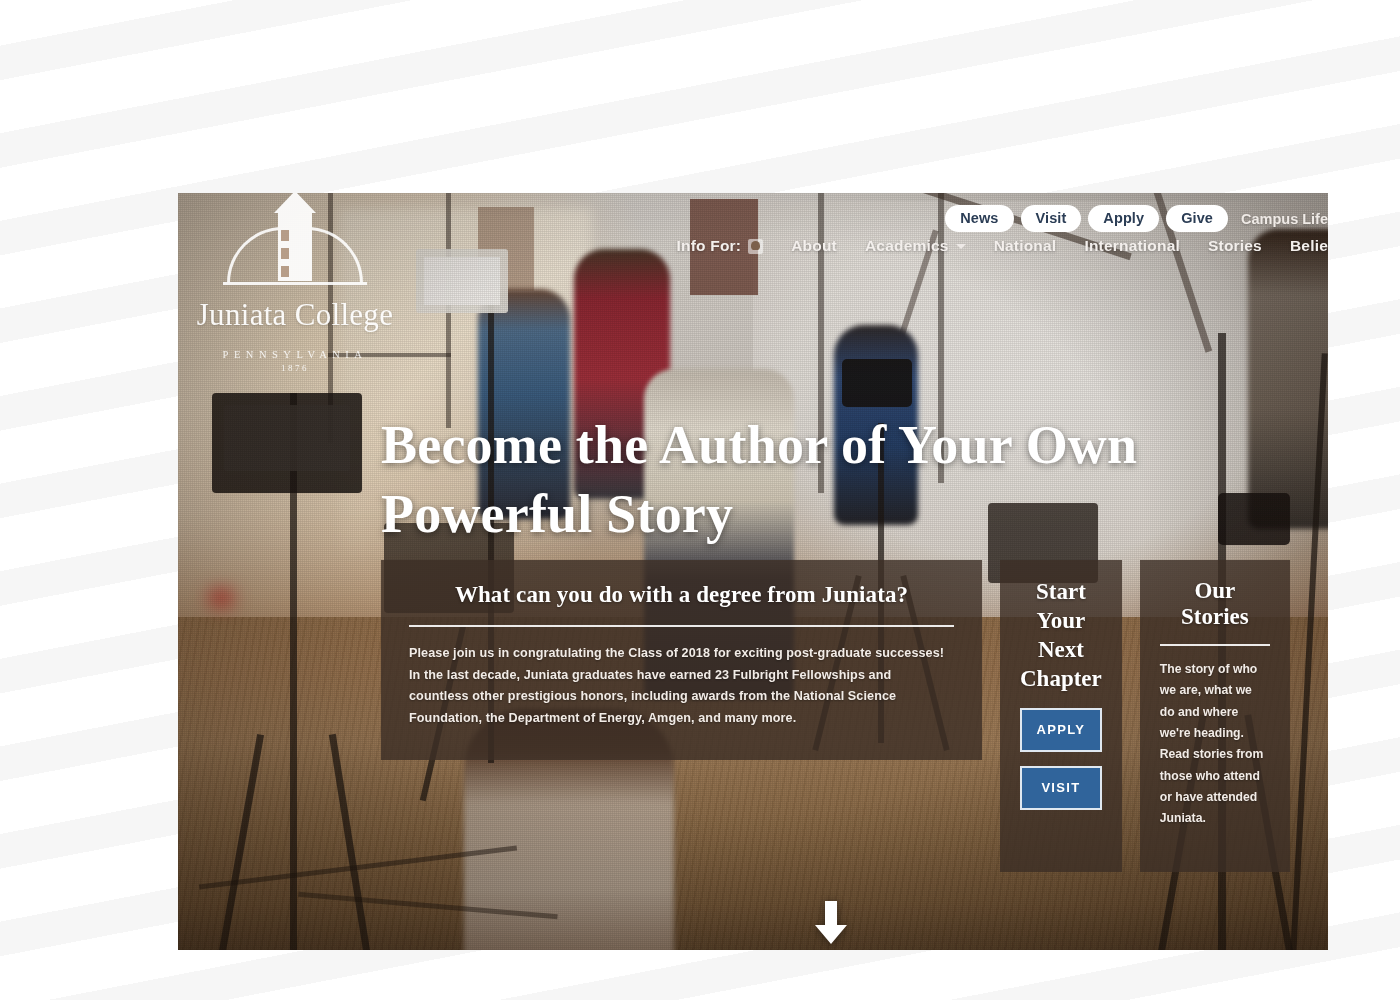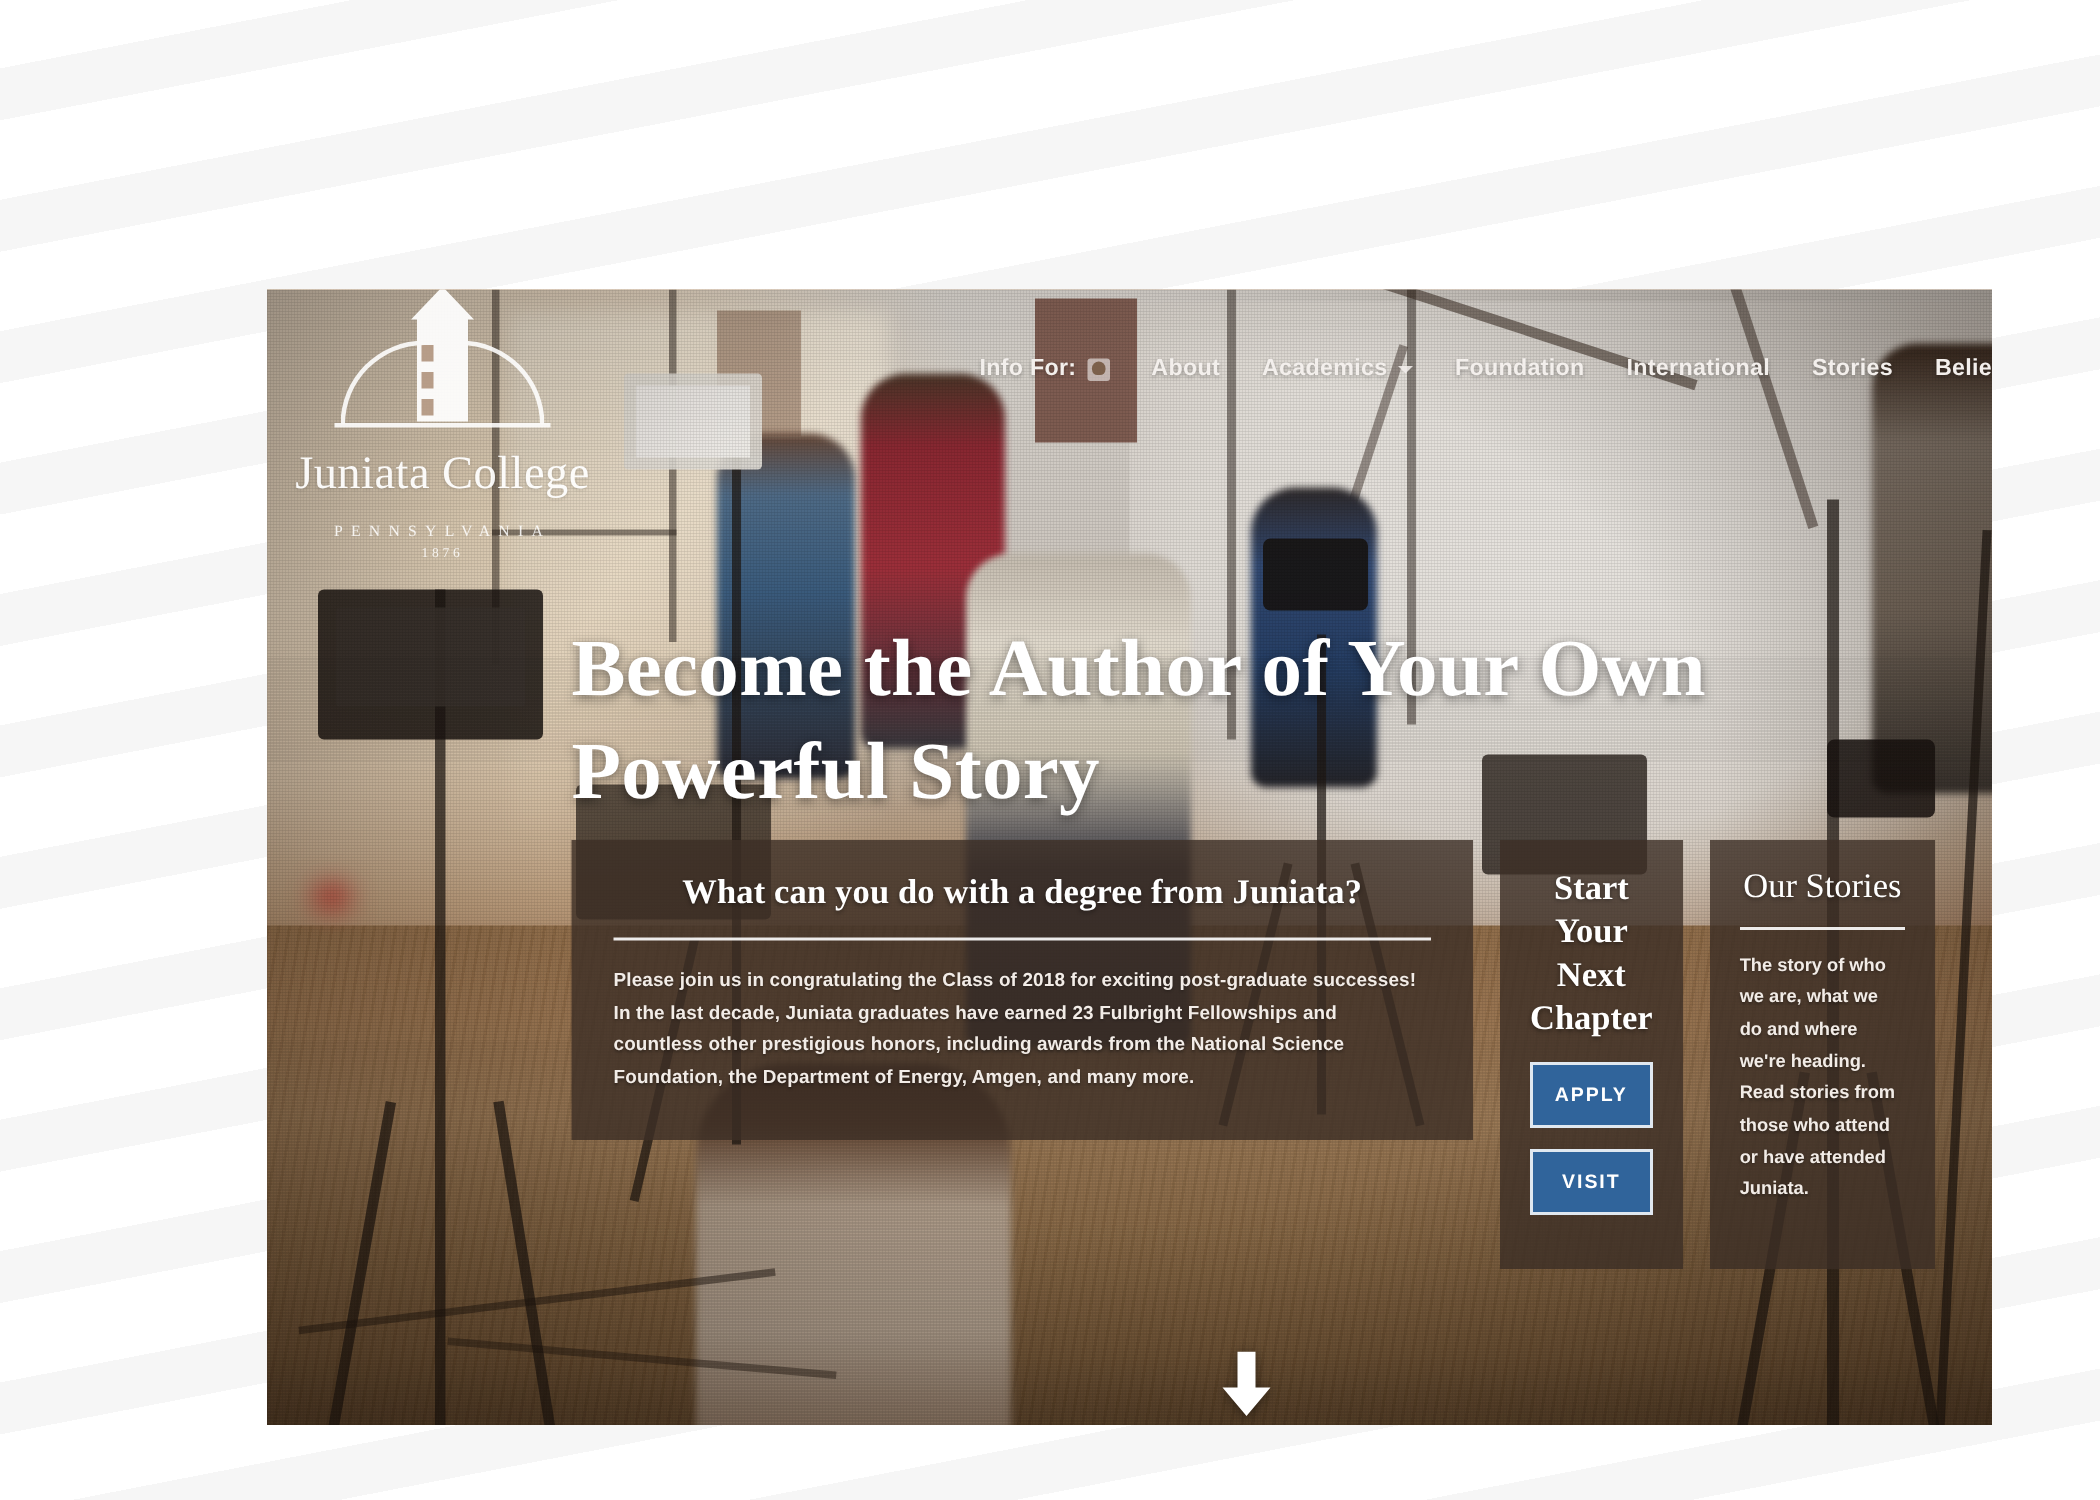--- a/index.html
+++ b/index.html
@@ -288,21 +288,21 @@
     text-align: center;
     padding: 12px 0 13px;
     cursor: pointer;
   }
 
   #storiespanel { padding: 18px 20px 42px; }
   #storiespanel h2 {
     font-family: "Liberation Serif", serif;
     color: #fff;
     font-size: 23px;
-    font-weight: 400;
+    font-weight: 700;
     text-align: center;
     text-shadow: 0 1px 3px rgba(0,0,0,.4);
   }
   #storiespanel .rule { margin: 14px 0 13px; height: 2px; }
   #storiespanel p {
     color: #f2ece7;
     font-size: 12.2px;
     line-height: 1.75;
     font-weight: 600;
     text-shadow: 0 1px 2px rgba(0,0,0,.35);
@@ -397,35 +397,42 @@
         <div class="win" style="left:66px; bottom:38px;"></div>
         <div class="win" style="left:66px; bottom:20px;"></div>
         <div class="dome"></div>
         <div class="domeline"></div>
       </div>
       <div class="name">Juniata College</div>
       <div class="state">PENNSYLVANIA</div>
       <div class="year">1876</div>
     </div>
 
+    <div id="util">
+      <div class="pill">News</div>
+      <div class="pill">Visit</div>
+      <div class="pill">Apply</div>
+      <div class="pill">Give</div>
+      <div class="plain">Campus Life</div>
+    </div>
 
     <div id="mainnav">
       <div class="nitem infofor">
         <span>Info For:</span>
         <span class="ficon"></span>
       </div>
       <div class="nitem">
         <span>About</span>
       </div>
       <div class="nitem">
         <span>Academics</span>
         <span class="caret"></span>
       </div>
       <div class="nitem">
-        <span>Foundation</span>
+        <span>National</span>
       </div>
       <div class="nitem">
         <span>International</span>
       </div>
       <div class="nitem">
         <span>Stories</span>
       </div>
       <div class="nitem">
         <span>Belie</span>
       </div>

